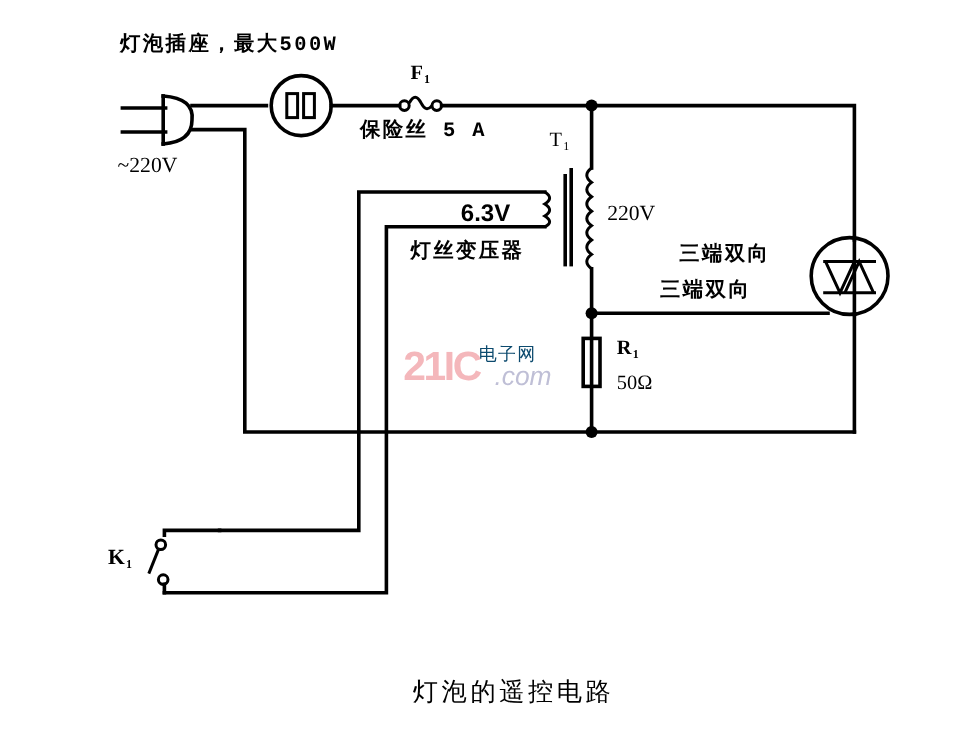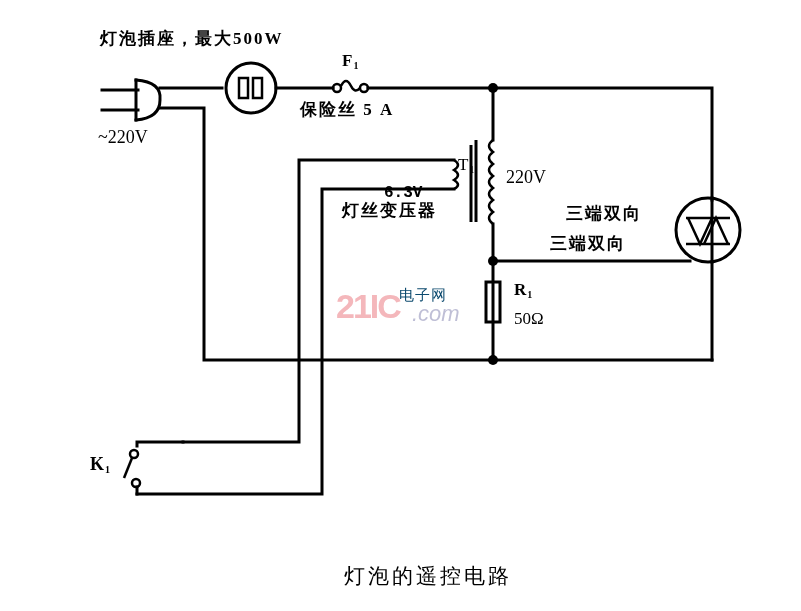--- a/index.html
+++ b/index.html
@@ -2,21 +2,21 @@
 <html><head>
   <meta charset="utf-8">
   <style>
     html, body { margin: 0; padding: 0; background: #ffffff; }
     body { width: 801px; height: 611px; position: relative; overflow: hidden;
            font-family: "DejaVu Serif", serif; color: #000; }
     #canvas { position: absolute; left: 0; top: 0; width: 801px; height: 611px; }
     .wire { stroke: #000; stroke-width: 3; fill: none; stroke-linecap: square; }
     .thin { stroke: #000; stroke-width: 2.5; fill: none; }
     .lbl { position: absolute; white-space: nowrap; font-weight: bold; line-height: 1; }
-    .cjk { font-family: Liberation Serif, serif; font-weight: bold; font-size: 17px; letter-spacing: 2px; }
+    .cjk { font-family: Liberation Mono, monospace; font-weight: bold; font-size: 17px; letter-spacing: 2px; }
     .lat { font-family: Liberation Serif, serif; font-weight: bold; font-size: 17px; }
     .sub { font-size: 10px; vertical-align: -3px; margin-left: 1px; }
     .wm { position: absolute; left: 336px; top: 287px; font-family: "Liberation Sans", sans-serif; font-weight: bold; }
     .wm-num { font-size: 34px; color: #f4b7bb; letter-spacing: -2px; }
     .wm-cn { position: absolute; left: 63px; top: -1px; font-size: 15px; color: #0c4a6e; font-weight: normal; letter-spacing: 1px; white-space: nowrap; }
     .wm-dom { position: absolute; left: 64px; top: 14px; font-size: 22px; color: #bfbfd6; font-style: italic; white-space: nowrap; font-weight: normal; margin-left: 12px; }
     .caption { position: absolute; left: 344px; top: 562px; font-family: "DejaVu Sans", sans-serif; font-size: 21px; letter-spacing: 3px; white-space: nowrap; }
   </style>
 </head>
 <body>
@@ -83,22 +83,22 @@
     <path class="wire" d="M137,487 V494"></path>
   </g>
 </svg>
 
 <div class="lbl cjk" style="left:100px;top:30px;">灯泡插座，最大500W</div>
 <div class="lbl lat" style="left:98px;top:128px;font-weight:normal;font-size:18px;">~220V</div>
 
 <div class="lbl lat" style="left:342px;top:52px;"><span>F</span><span class="sub">1</span></div>
 <div class="lbl cjk" style="left:300px;top:101px;">保险丝 5 A</div>
 
-<div class="lbl lat" style="left:458px;top:108px;font-weight:normal;margin-top:48px;"><span>T</span><span class="sub">1</span></div>
-<div class="lbl lat" style="left:384px;top:185px;font-family:Liberation Mono, monospace;font-size:16px;">6.3V</div>
+<div class="lbl lat" style="left:458px;top:108px;font-weight:normal;"><span>T</span><span class="sub">1</span></div>
+<div class="lbl lat" style="left:384px;top:168px;font-family:Liberation Sans, sans-serif;font-size:20px;">6.3V</div>
 <div class="lbl lat" style="left:506px;top:168px;font-weight:normal;font-size:18px;">220V</div>
 <div class="lbl cjk" style="left:342px;top:202px;">灯丝变压器</div>
 
 <div class="lbl cjk" style="left:566px;top:205px;">三端双向</div>
 <div class="lbl cjk" style="left:550px;top:235px;">三端双向</div>
 
 <div class="lbl lat" style="left:514px;top:281px;text-align:center;"><span>R</span><span class="sub">1</span></div>
 <div class="lbl lat" style="left:514px;top:310px;font-weight:normal;">50Ω</div>
 
 <div class="lbl lat" style="left:90px;top:455px;font-size:18px;"><span>K</span><span class="sub">1</span></div>

